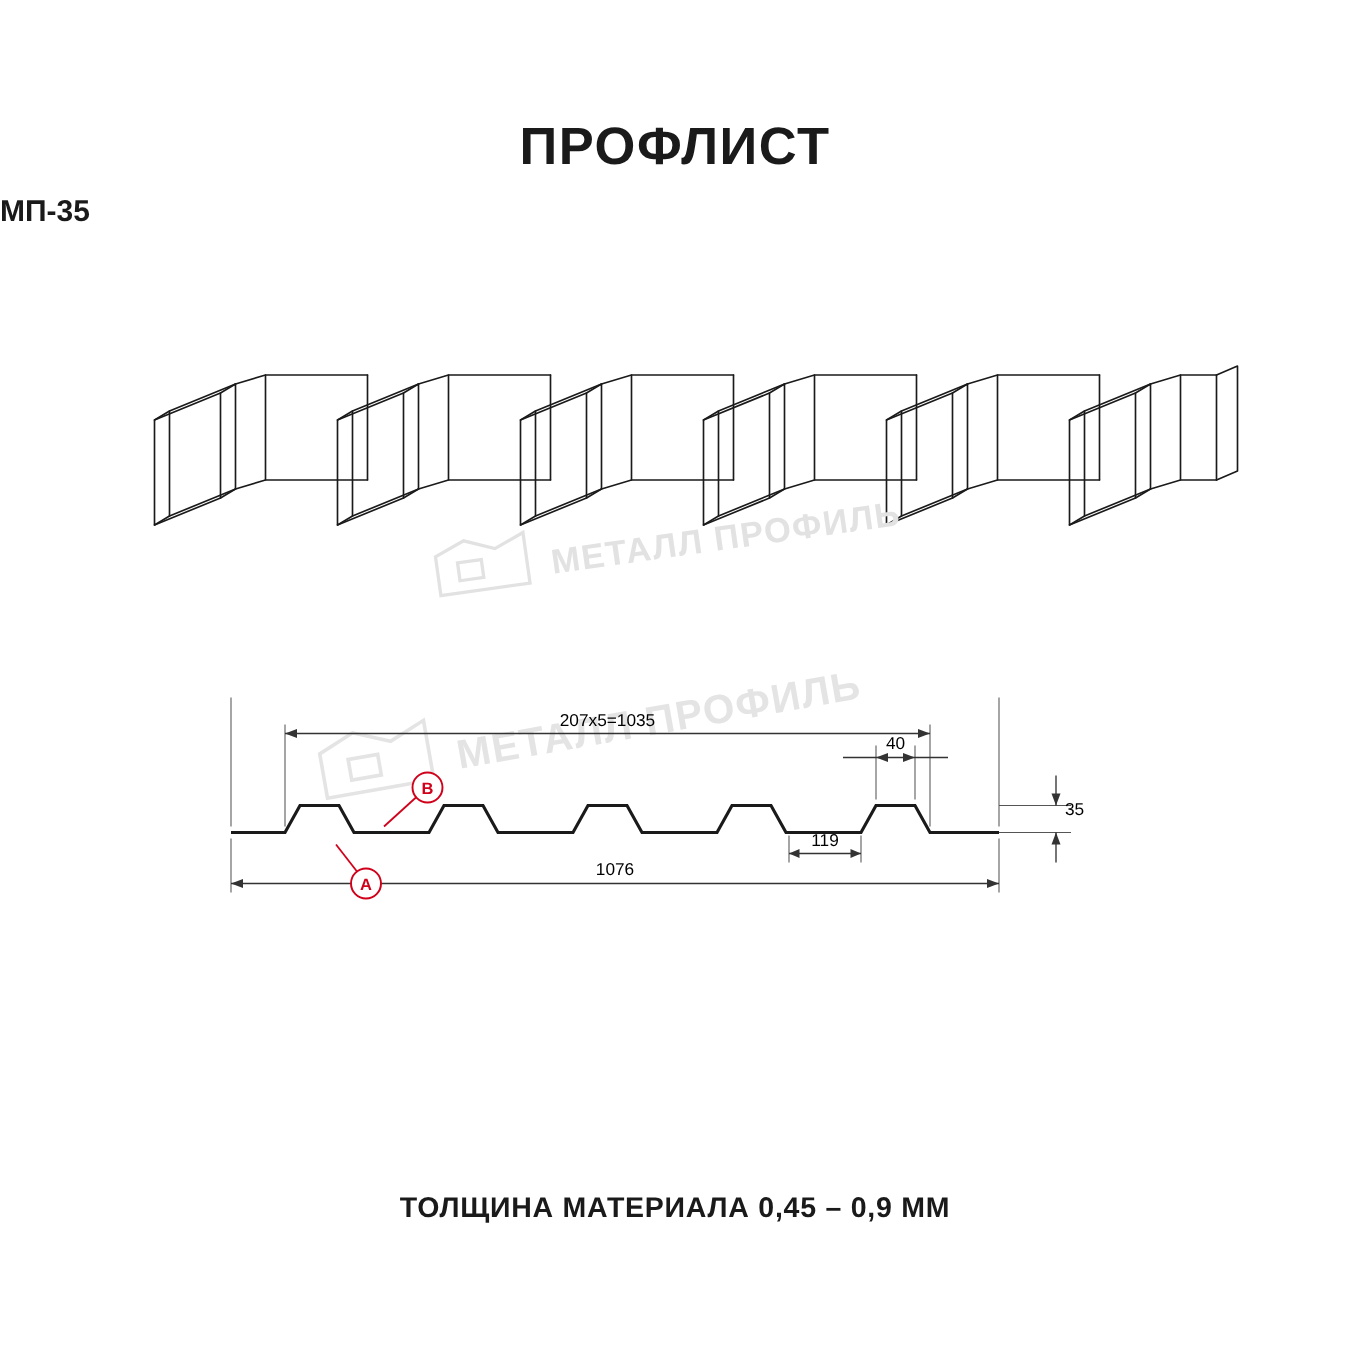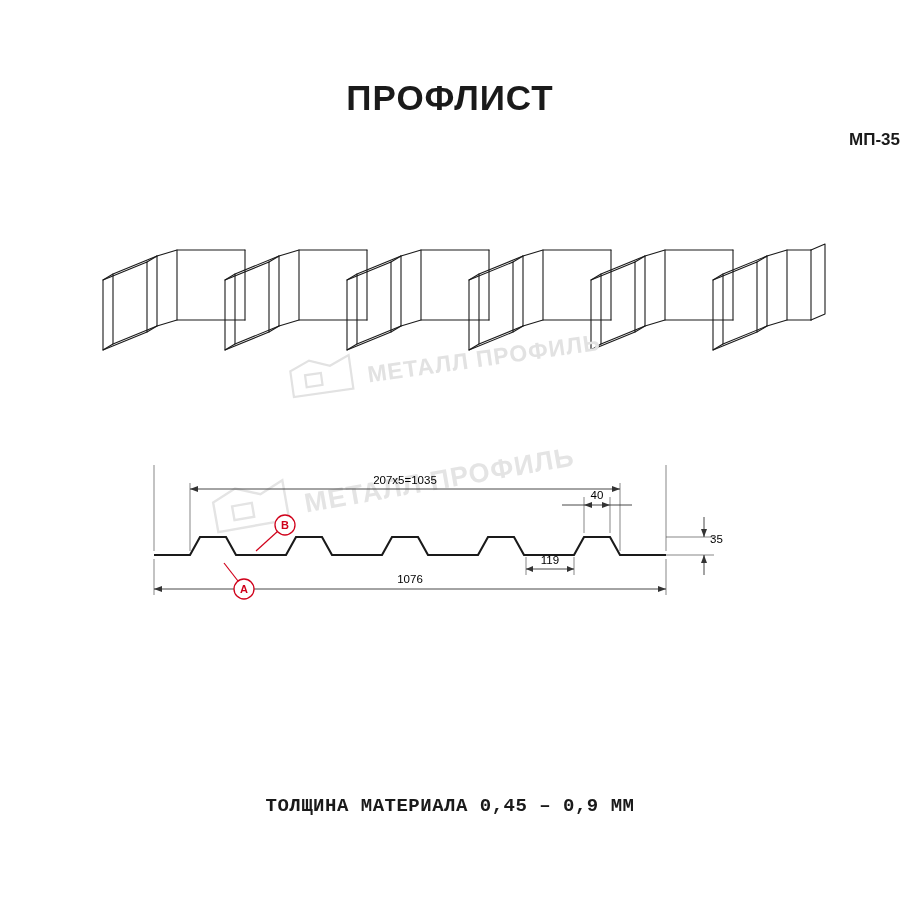--- a/index.html
+++ b/index.html
@@ -29,36 +29,35 @@
     font-size: 35px;
     font-weight: bold;
     letter-spacing: 1px;
     color: #1a1a1a;
   }
   .subtitle {
     position: absolute;
     top: 130px;
     left: 0;
     width: 900px;
-    text-align: right;
-    font-size: 17px;
+    text-align: left;
+    font-size: 20px;
     font-weight: bold;
     color: #1a1a1a;
   }
   .footer-note {
     position: absolute;
     top: 795px;
     left: 0;
     width: 900px;
     text-align: center;
     font-size: 19px;
     font-weight: bold;
     letter-spacing: 0.5px;
     color: #1a1a1a;
-    font-family: Liberation Mono, monospace;
   }
   .iso-wrap {
     position: absolute;
     top: 225px;
     left: 85px;
     width: 760px;
     height: 180px;
   }
   .section-wrap {
     position: absolute;

